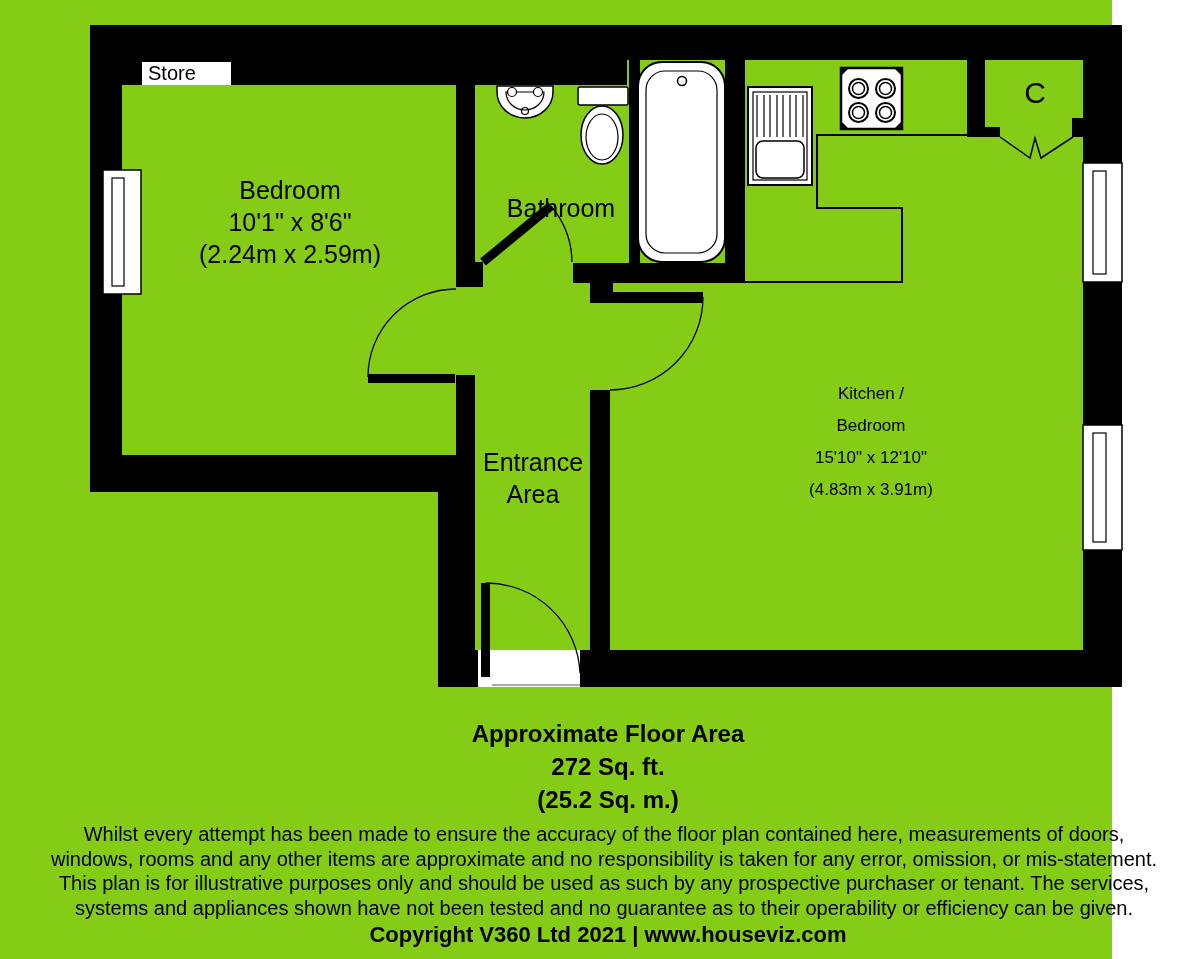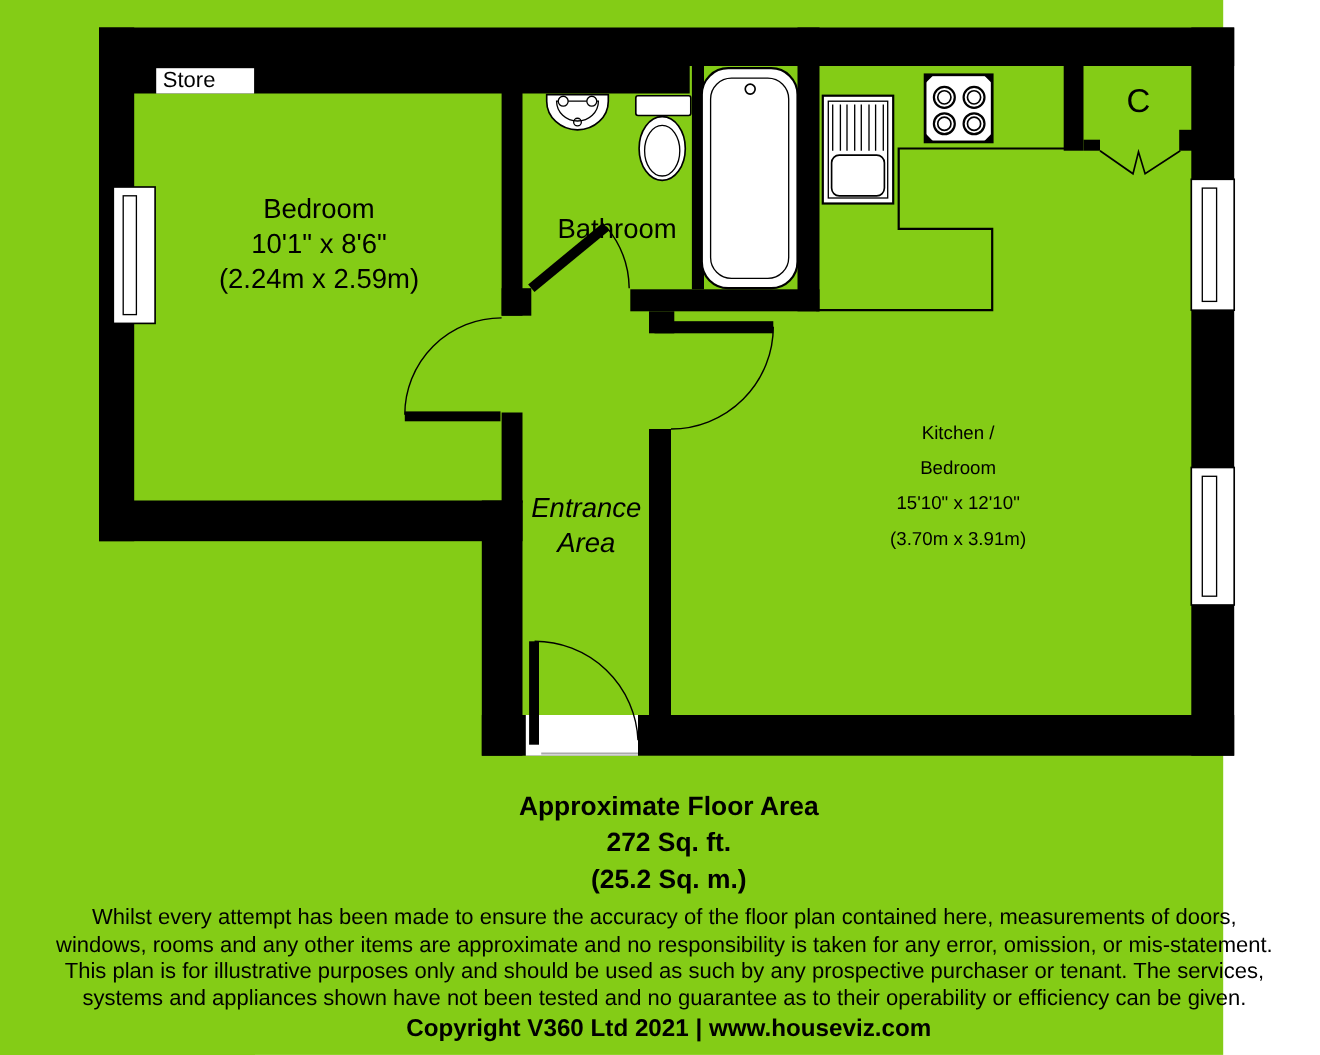--- a/index.html
+++ b/index.html
@@ -30,21 +30,21 @@
     text-align: center;
     white-space: nowrap;
   }
   .store-lbl {
     left: 145px; top: 62px; width: 86px; height: 23px;
     font-size: 20px; line-height: 23px; text-align: left; padding-left: 3px;
   }
   .bedroom-lbl  { left: 165px; top: 174px; width: 250px; font-size: 25px; line-height: 32px; }
   .bathroom-lbl { left: 481px; top: 167px; width: 160px; font-size: 25px; line-height: 26px; margin-top: 28px; }
   .closet-lbl   { left: 1013px; top: 76px; width: 44px; font-size: 30px; line-height: 34px; }
-  .hall-lbl     { left: 460px; top: 446px; width: 146px; font-size: 25px; line-height: 32px; font-style: italic; }
+  .hall-lbl     { left: 460px; top: 446px; width: 146px; font-size: 25px; line-height: 32px; }
   .kitchen-lbl  { left: 747px; top: 378px; width: 248px; font-size: 17px; line-height: 32px; }
   .area-lbl {
     left: 0px; top: 717px; width: 1216px;
     font-size: 24px; line-height: 33px; font-weight: bold;
   }
   .disclaimer-lbl {
     left: 4px; top: 822px; width: 1200px;
     font-size: 20px; line-height: 24.5px;
   }
   .copyright-lbl {
@@ -178,21 +178,21 @@
 
   <div class="lbl hall-lbl">
     <div>Entrance</div>
     <div>Area</div>
   </div>
 
   <div class="lbl kitchen-lbl">
     <div>Kitchen /</div>
     <div>Bedroom</div>
     <div>15'10" x 12'10"</div>
-    <div>(3.70m x 3.91m)</div>
+    <div>(4.83m x 3.91m)</div>
   </div>
 
   <div class="lbl area-lbl">
     <div>Approximate Floor Area</div>
     <div>272 Sq. ft.</div>
     <div>(25.2 Sq. m.)</div>
   </div>
 
   <div class="lbl disclaimer-lbl">
     <div>Whilst every attempt has been made to ensure the accuracy of the floor plan contained here, measurements of doors,</div>

